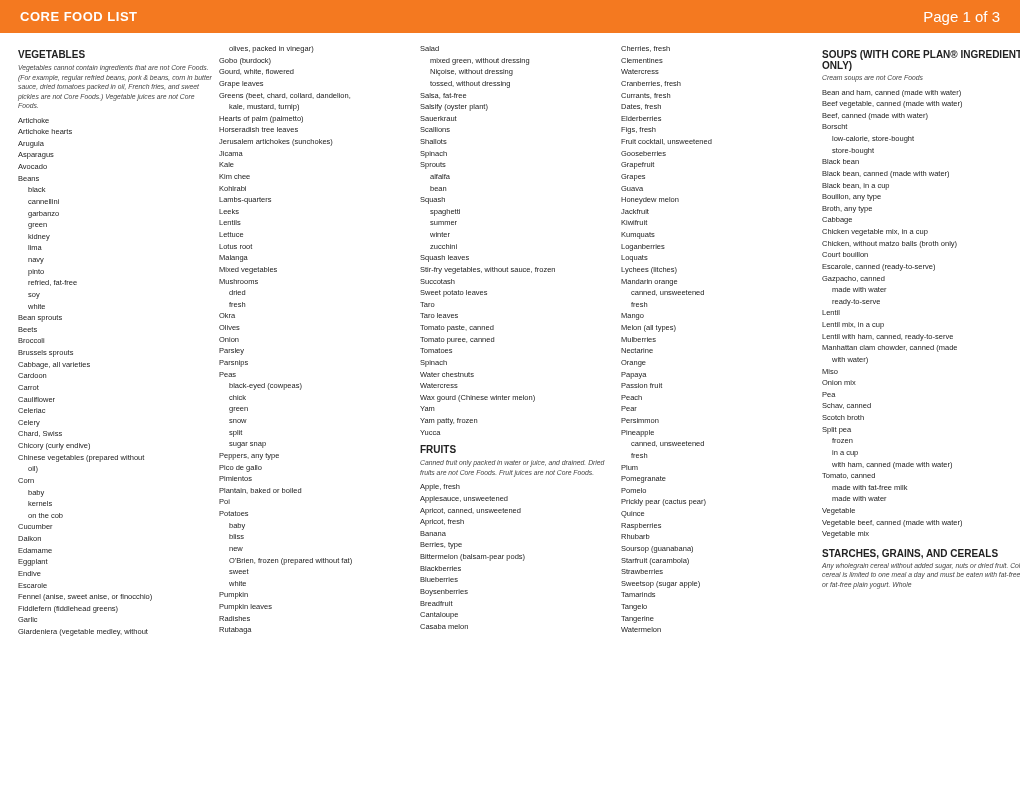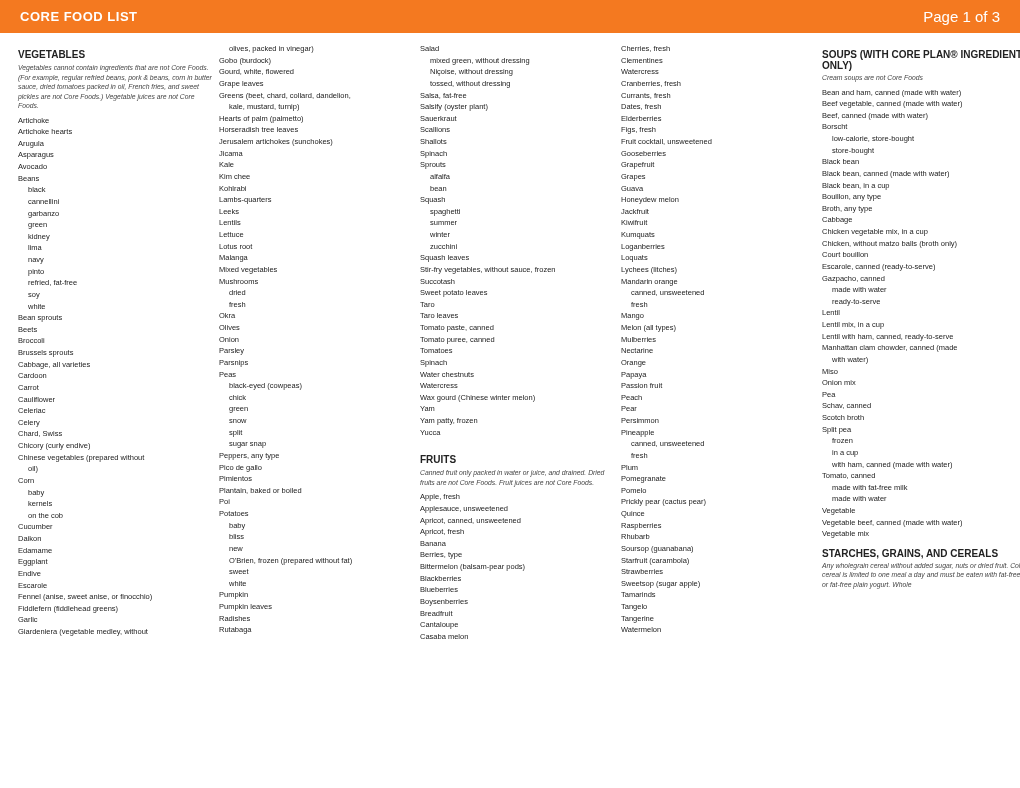--- a/index.html
+++ b/index.html
@@ -222,21 +222,21 @@
         <div class="item">Tomato paste, canned</div>
         <div class="item">Tomato puree, canned</div>
         <div class="item">Tomatoes</div>
         <div class="item">Spinach</div>
         <div class="item">Water chestnuts</div>
         <div class="item">Watercress</div>
         <div class="item">Wax gourd (Chinese winter melon)</div>
         <div class="item">Yam</div>
         <div class="item">Yam patty, frozen</div>
         <div class="item">Yucca</div>
-        <div class="section-title" style="margin-top: 16px;">FRUITS</div>
+        <div class="section-title" style="margin-top: 6px;">FRUITS</div>
         <div class="section-subtitle">Canned fruit only packed in water or juice, and drained. Dried fruits are not Core Foods. Fruit juices are not Core Foods.</div>
         <div class="item">Apple, fresh</div>
         <div class="item">Applesauce, unsweetened</div>
         <div class="item">Apricot, canned, unsweetened</div>
         <div class="item">Apricot, fresh</div>
         <div class="item">Banana</div>
         <div class="item">Berries, type</div>
         <div class="item">Bittermelon (balsam-pear pods)</div>
         <div class="item">Blackberries</div>
         <div class="item">Blueberries</div>

